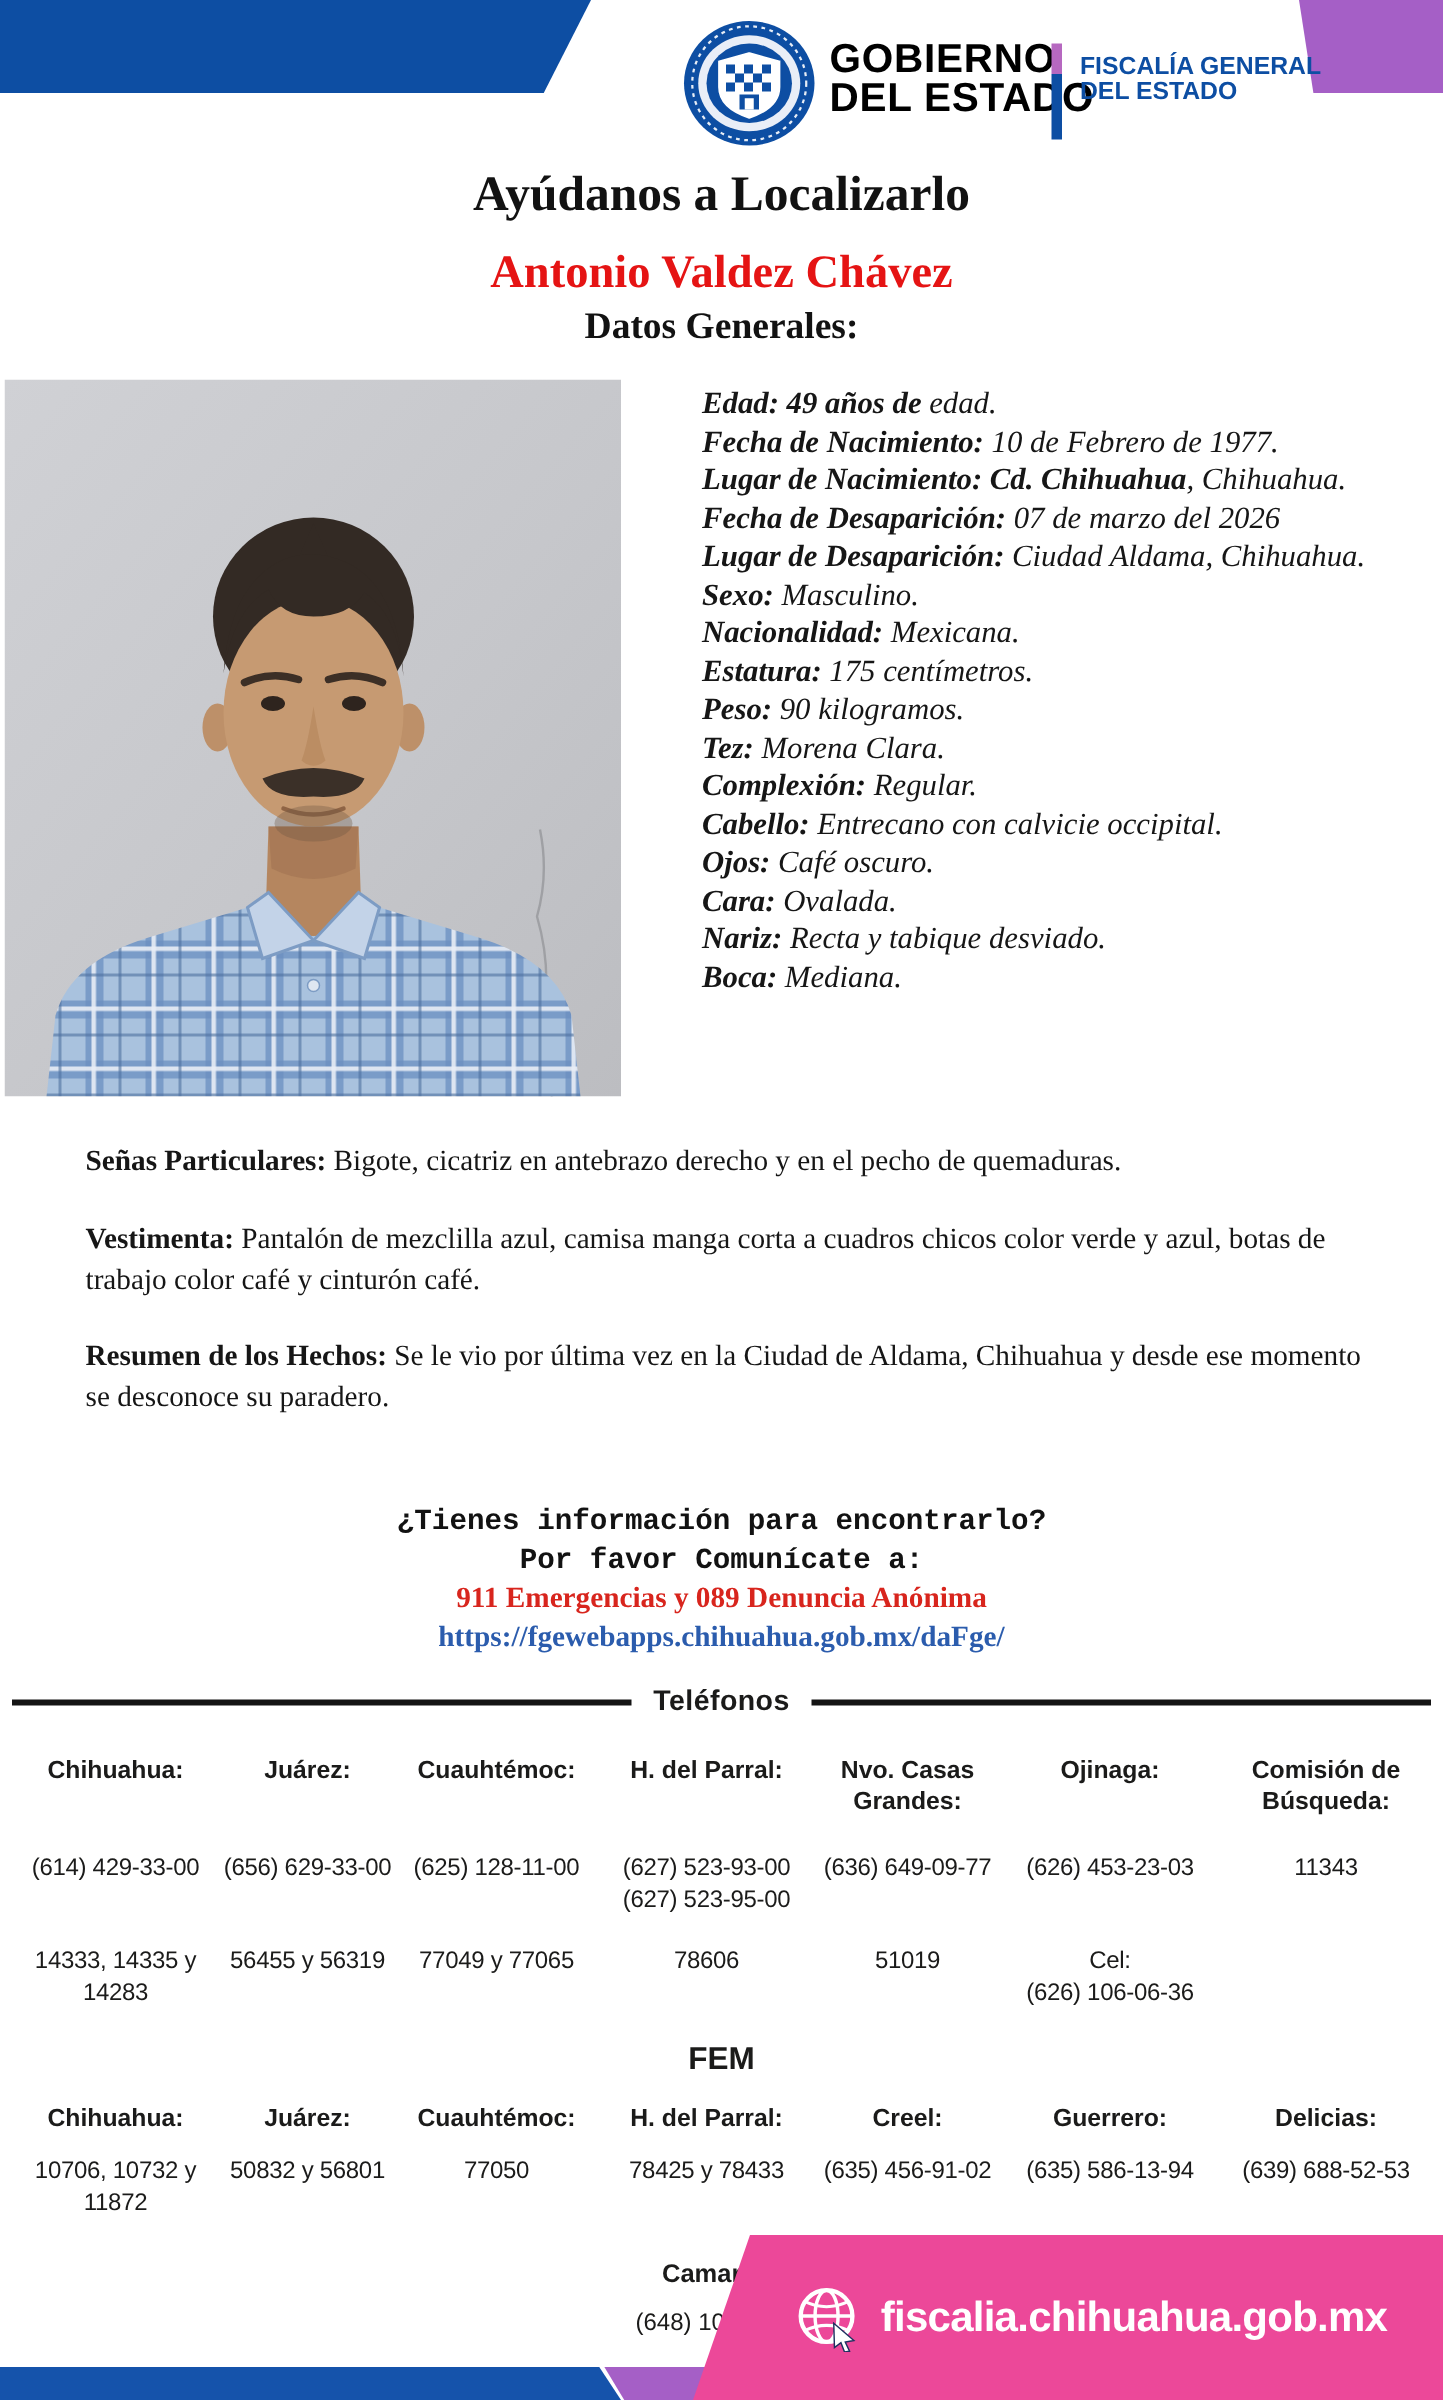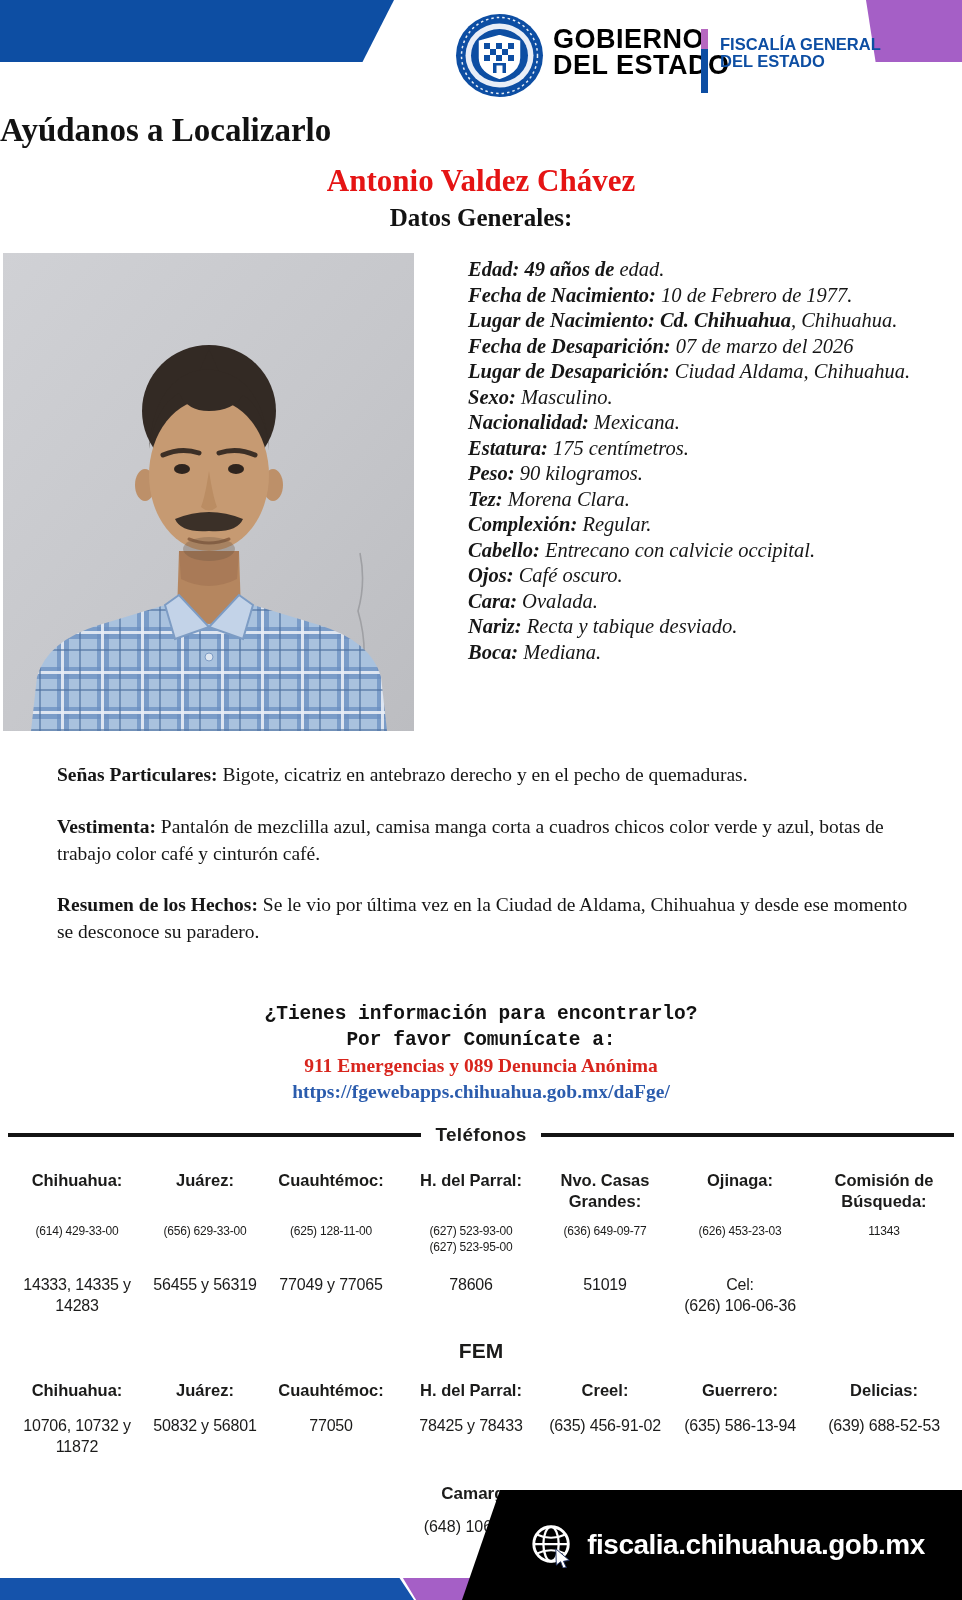--- a/index.html
+++ b/index.html
@@ -29,21 +29,21 @@
   .hdr-sep {
     left:701px; top:29px; width:7px; height:64px;
     background:linear-gradient(#b668c0 0 32%, #0d4ea3 32% 100%);
   }
   .hdr-fge {
     left:720px; top:36px; font-family:"Liberation Sans",sans-serif;
     font-weight:bold; font-size:16.5px; line-height:1.05; color:#0d4ea3;
   }
 
   
-  .title-main { left:0; top:112px; width:962px; text-align:left;
+  .title-main { left:0; top:112px; width:962px; text-align:center;
     font-size:33px; font-weight:bold; color:#121212; }
   .title-name { left:0; top:163px; width:962px; text-align:center;
     font-size:31px; font-weight:bold; color:#e51414; }
   .title-datos { left:0; top:204px; width:962px; text-align:center;
     font-size:25px; font-weight:bold; color:#121212; }
 
   
   .photo { left:3px; top:253px; width:411px; height:478px; }
 
   
@@ -67,32 +67,32 @@
 
   
   .phones { left:8px; top:1124px; width:946px;
     font-family:"Liberation Sans",sans-serif; color:#1b1b1a; }
   .tel-head { display:flex; align-items:center; gap:14px; }
   .tel-head .rule { flex:1; height:4px; background:#141414; }
   .tel-title { font-weight:bold; font-size:19px; letter-spacing:0.3px; }
   .tel-grid { display:grid; grid-template-columns:138px 118px 134px 146px 122px 148px 140px;
     text-align:center; }
   .tg-headers { margin-top:24px; font-weight:bold; font-size:16.5px; line-height:1.28; }
-  .tg-row1 { margin-top:12px; font-size:12px; line-height:1.3; }
+  .tg-row1 { margin-top:24px; font-size:16px; line-height:1.3; }
   .tg-row2 { margin-top:20px; font-size:16px; line-height:1.3; }
   .tel-val { white-space:pre-line; letter-spacing:-0.2px; }
   .fem-title { margin-top:22px; text-align:center; font-weight:bold; font-size:21px; }
   .fem-headers { margin-top:18px; font-weight:bold; font-size:16.5px; }
   .fem-row { margin-top:16px; font-size:16px; line-height:1.3; }
   .camargo-label { margin-top:26px; text-align:center; font-weight:bold; font-size:17px; }
   .camargo-value { margin-top:14px; text-align:center; font-size:16px; }
 
   
   .foot-navy {
-    right:0; bottom:0; width:500px; height:110px; background:#000000;
+    right:0; bottom:0; width:500px; height:110px; background:#ec4899;
     clip-path:polygon(7.6% 0,100% 0,100% 100%,0 100%);
     display:flex; align-items:center; justify-content:center; gap:12px;
     padding-left:30px;
   }
   .foot-url { font-family:"Liberation Sans",sans-serif; font-weight:bold;
     font-size:28px; color:#ffffff; letter-spacing:-0.5px; }
   .strip-blue { left:0; bottom:0; width:414px; height:22px; background:#1553ab;
     clip-path:polygon(0 0,96.5% 0,100% 100%,0 100%); }
   .strip-purple { left:399px; bottom:0; width:78px; height:22px; background:#a55fc6;
     clip-path:polygon(5% 0,100% 0,100% 100%,22% 100%); }

